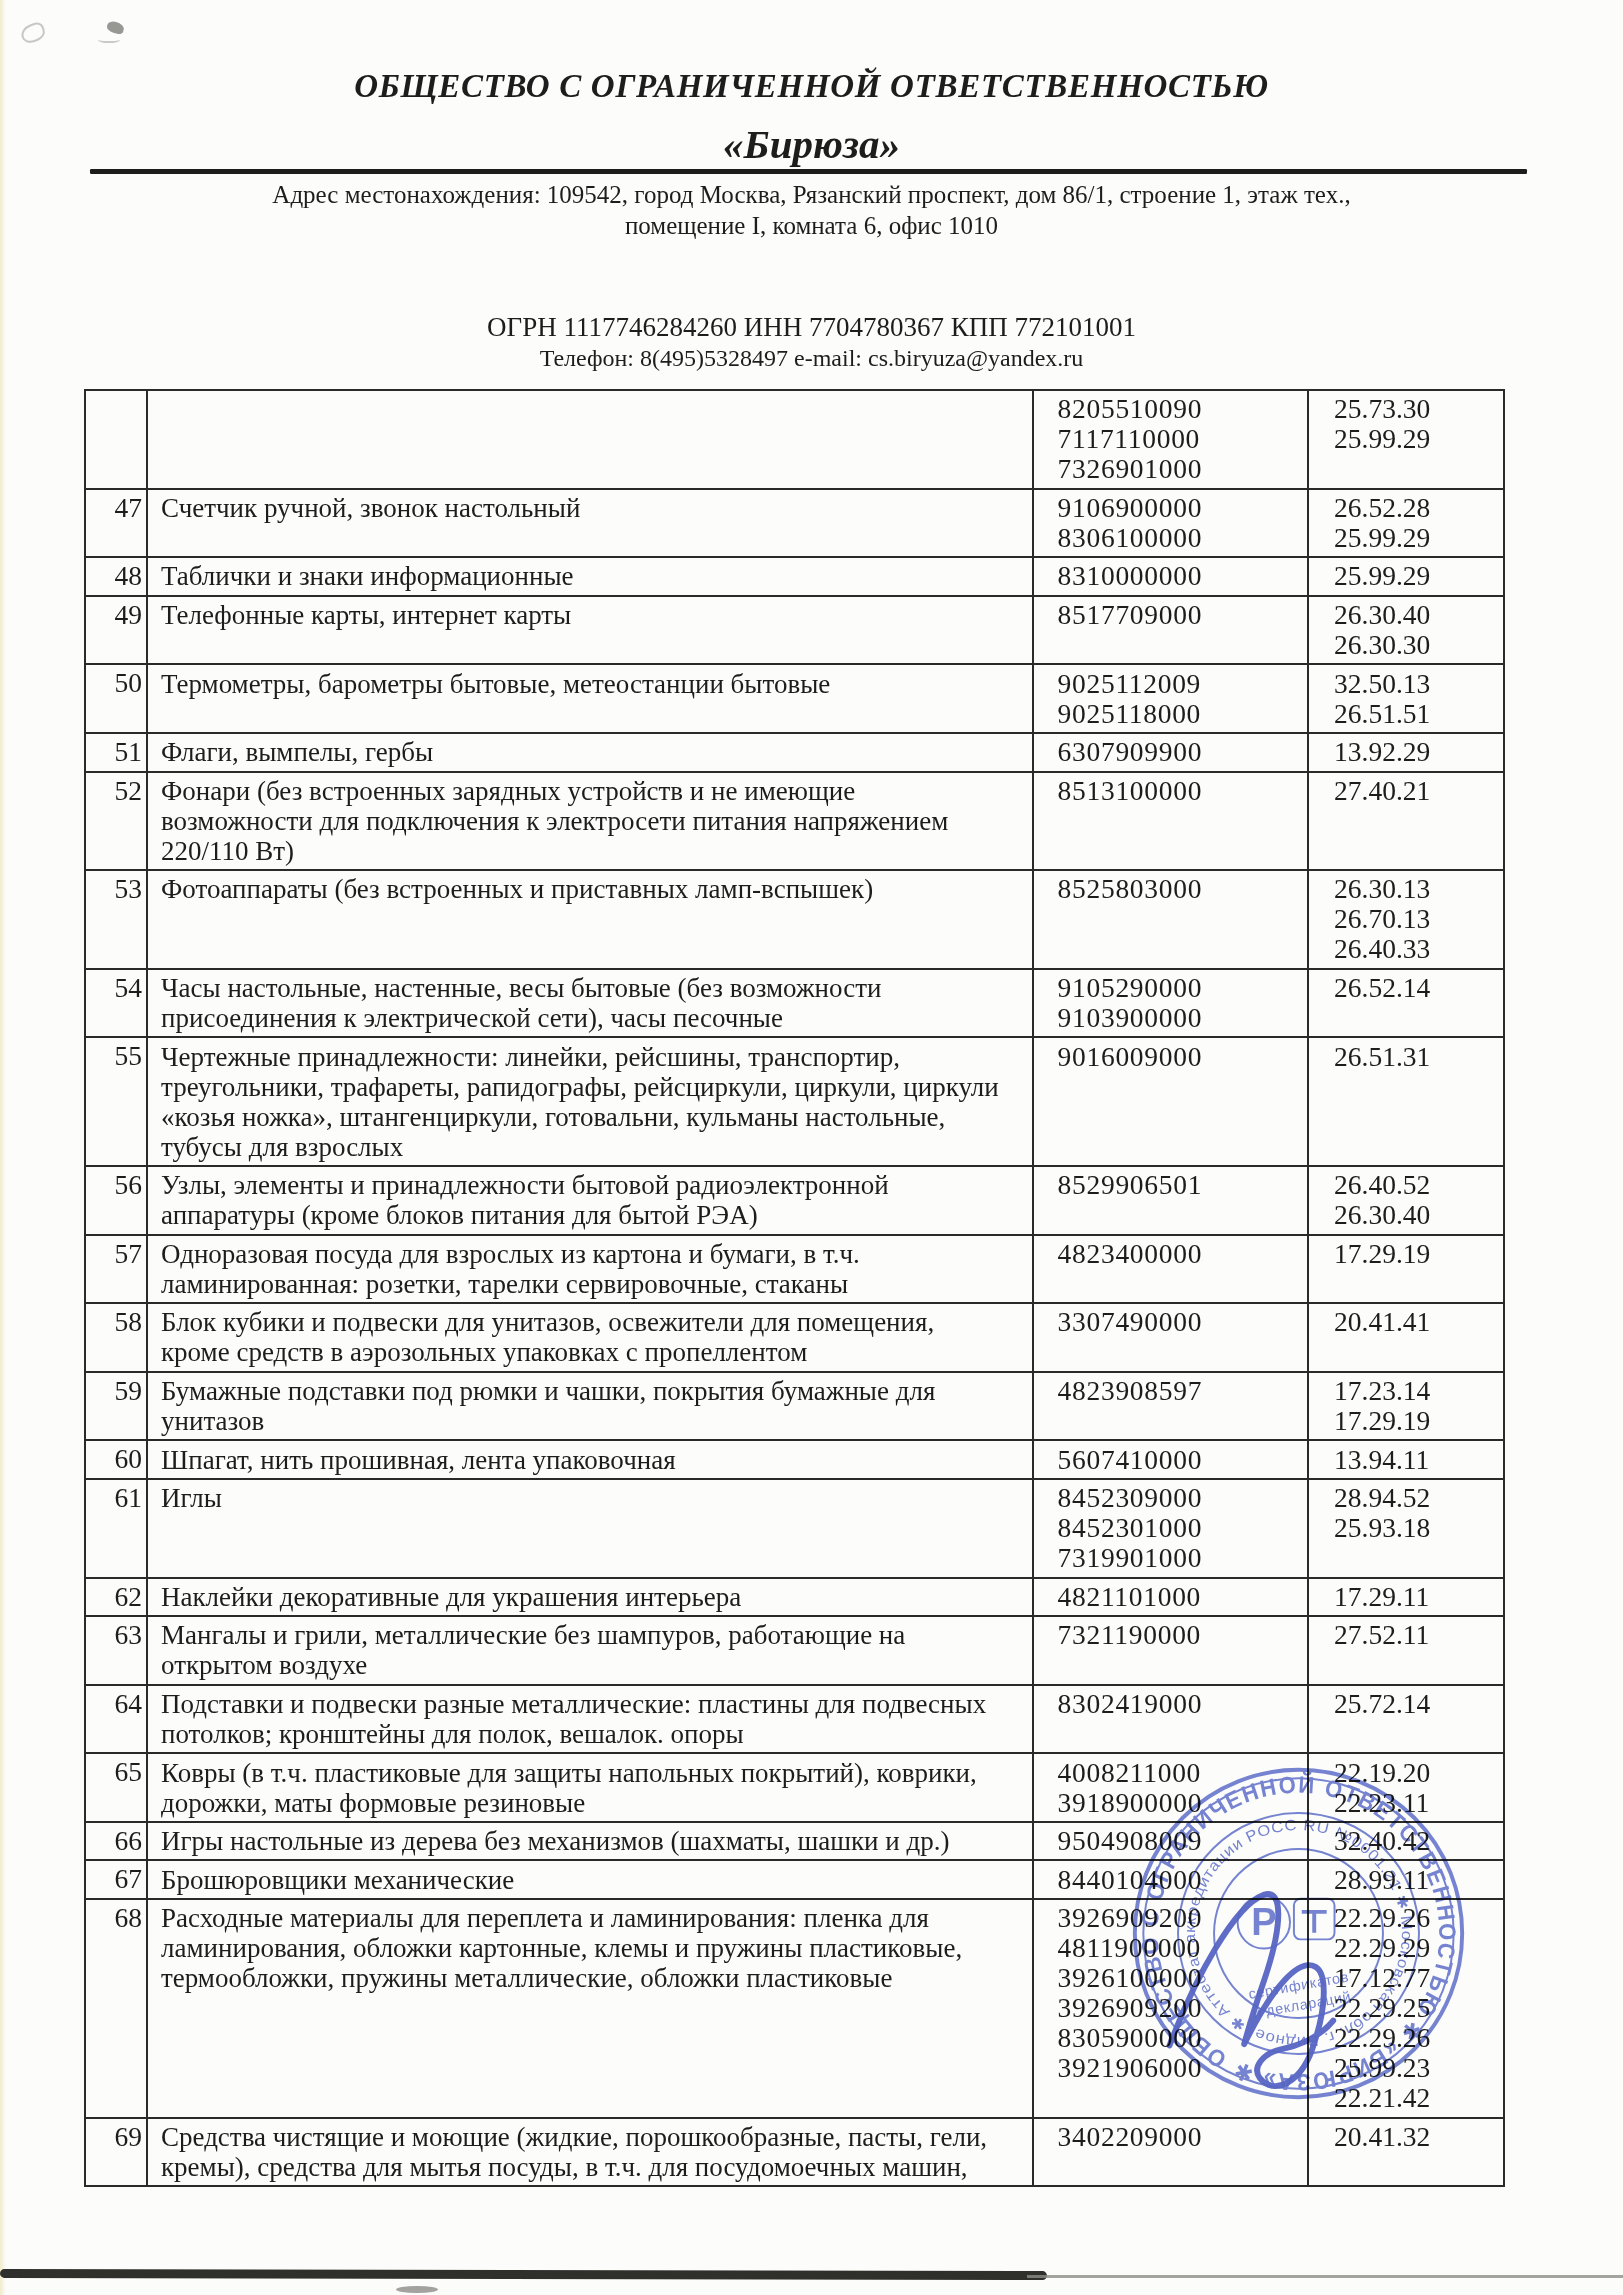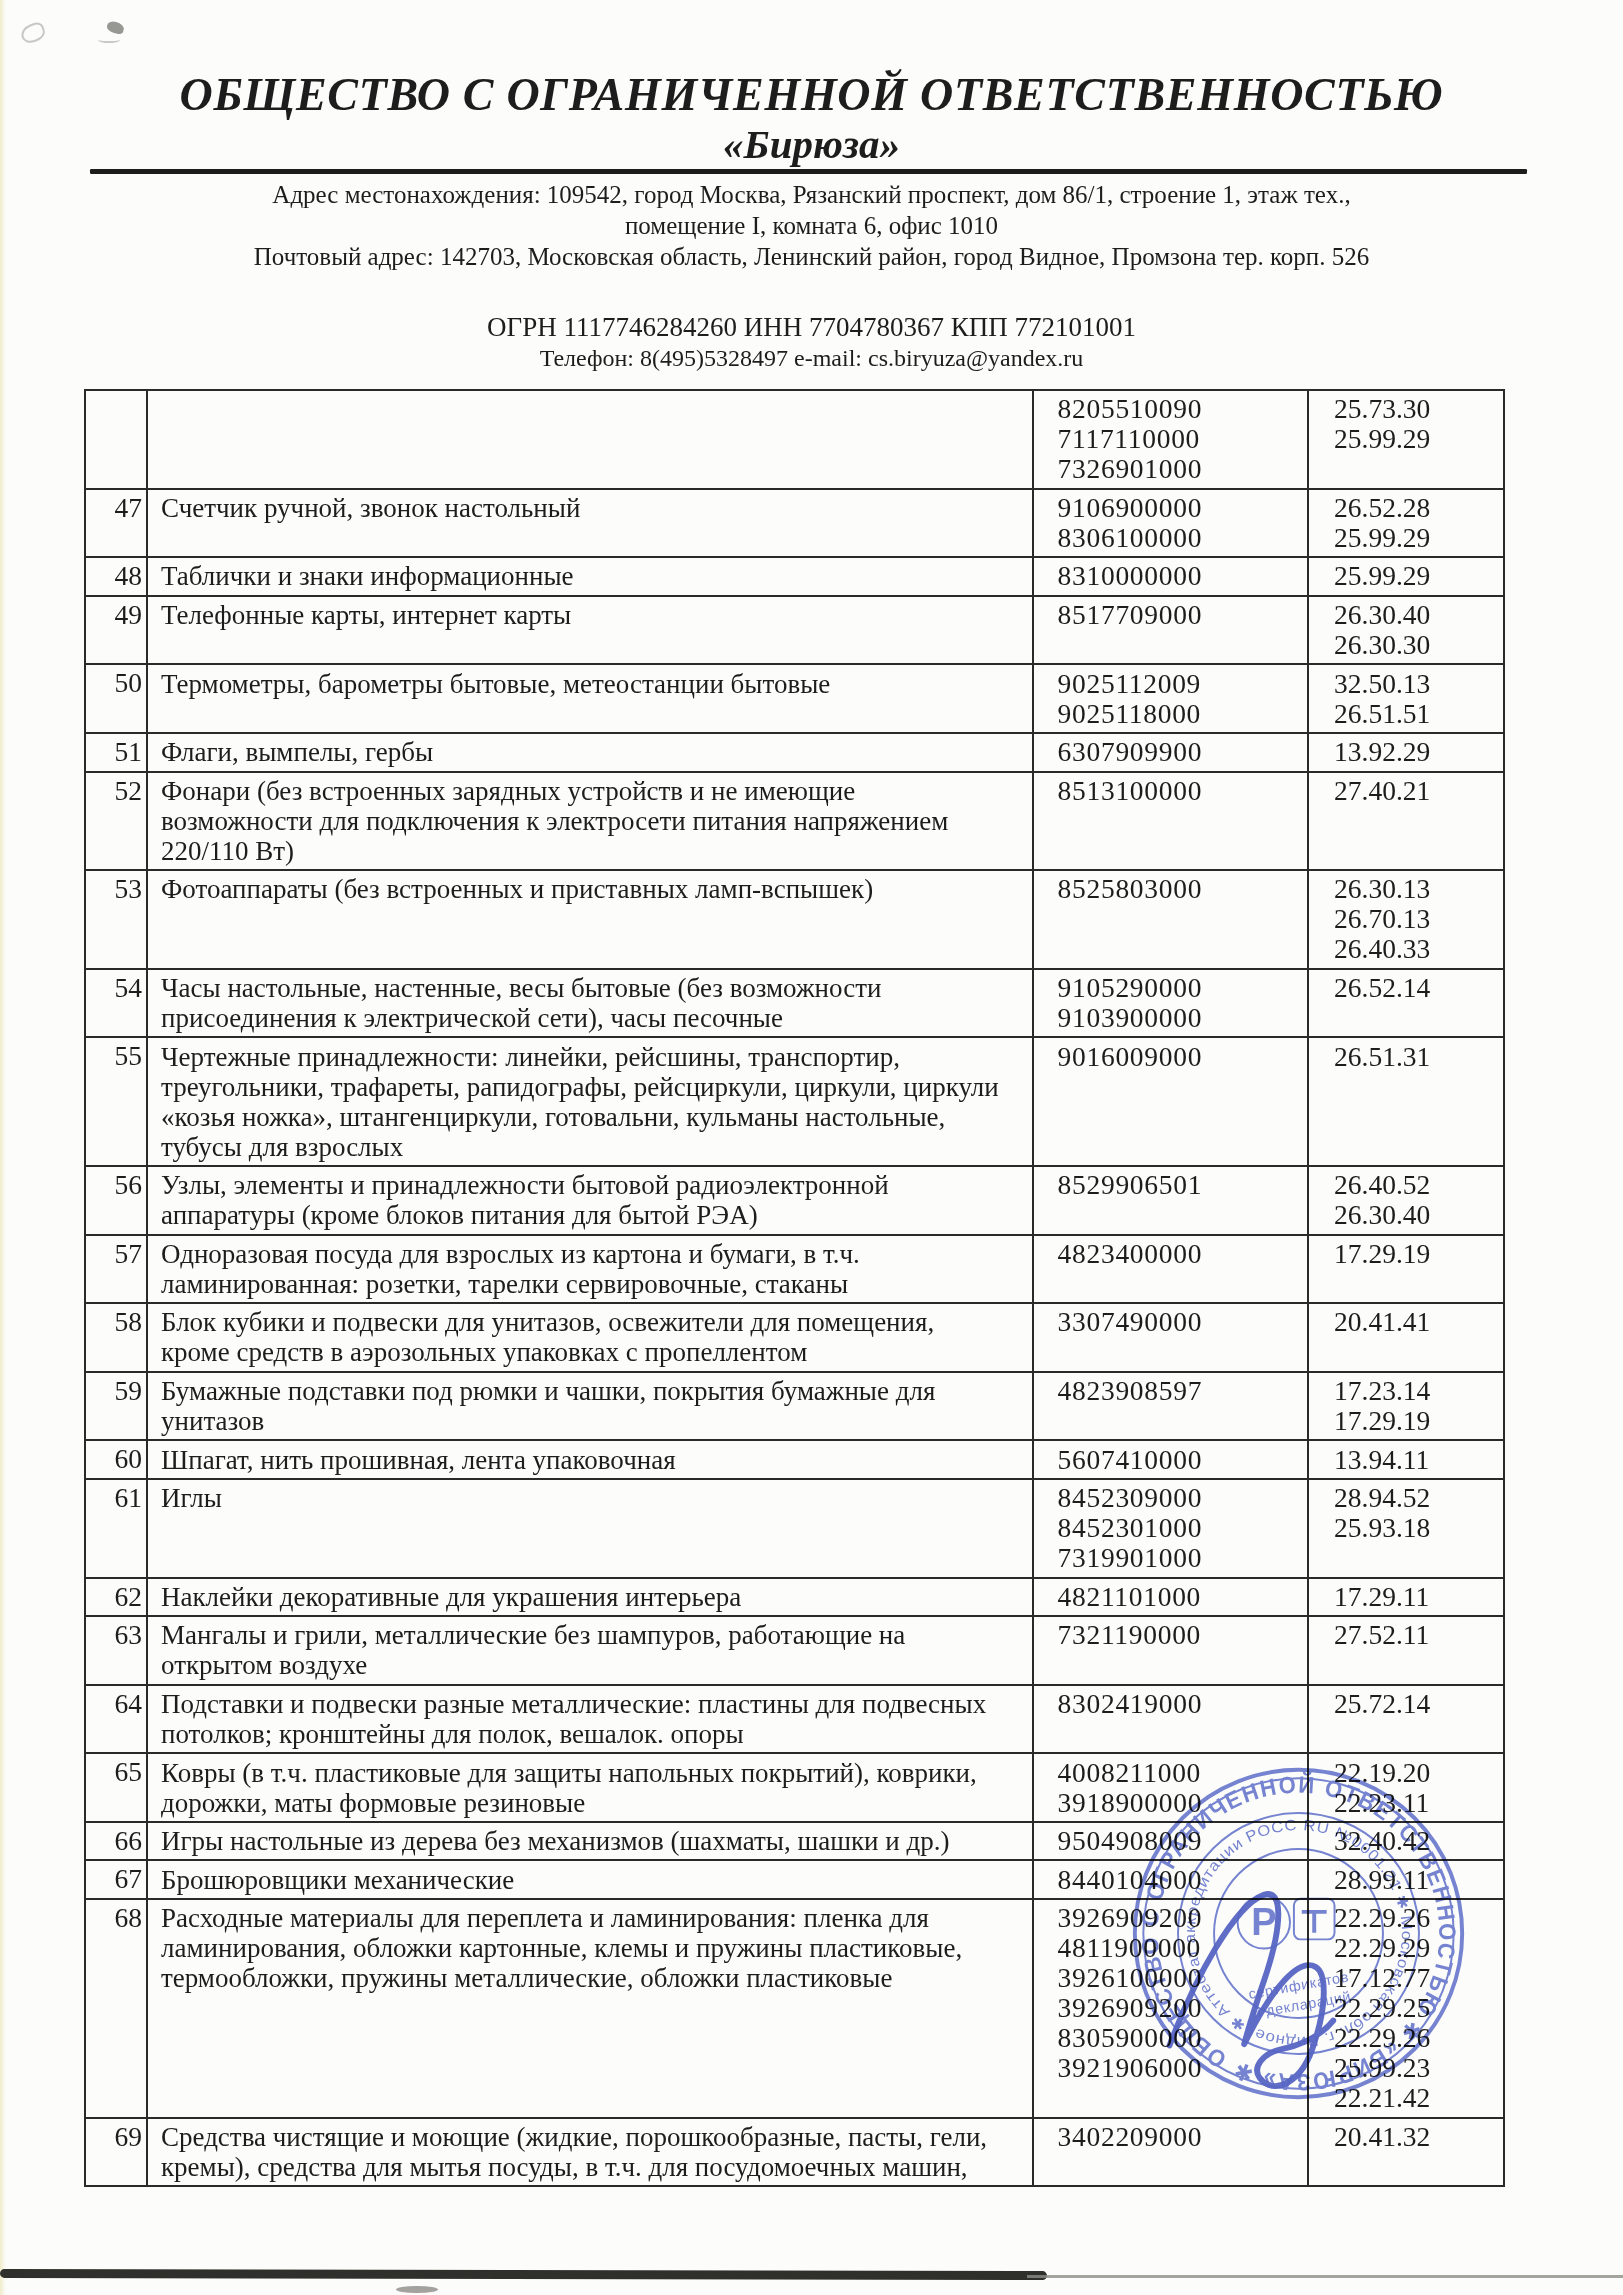--- a/index.html
+++ b/index.html
@@ -16,21 +16,21 @@
     background:var(--paper);
     font-family:"Liberation Serif","DejaVu Serif",serif;
     color:var(--ink);
     overflow:hidden;
   }
   
   .letterhead{position:absolute;left:0;top:0;width:100%;}
   .org-type{
     position:absolute;top:68px;left:0;width:100%;
     text-align:center;font-weight:bold;font-style:italic;
-    font-size:46px;letter-spacing:0.7px;white-space:nowrap;
+    font-size:33px;letter-spacing:0.7px;white-space:nowrap;
   }
   .org-name{
     position:absolute;top:120px;left:0;width:100%;
     text-align:center;font-weight:bold;font-style:italic;font-size:41px;
   }
   .header-rule{
     position:absolute;top:169px;left:90px;width:1437px;height:5.2px;
     background:var(--ink);border-radius:1.3px;
   }
   .addr-block{
@@ -109,21 +109,20 @@
   <div class="streak-light"></div>
   <div class="blob-bottom"></div>
 
   <div class="letterhead">
     <div class="org-type">ОБЩЕСТВО С ОГРАНИЧЕННОЙ ОТВЕТСТВЕННОСТЬЮ</div>
     <div class="org-name">«Бирюза»</div>
     <div class="header-rule"></div>
     <div class="addr-block">
       <div>Адрес местонахождения: 109542, город Москва, Рязанский проспект, дом 86/1, строение 1, этаж тех.,</div>
       <div>помещение I, комната 6, офис 1010</div>
-      <div>Почтовый адрес: 142703, Московская область, Ленинский район, город Видное, Промзона тер. корп. 526</div>
     </div>
     <div class="reg-line">ОГРН 1117746284260 ИНН 7704780367 КПП 772101001</div>
     <div class="contact-line">Телефон: 8(495)5328497 e-mail: cs.biryuza@yandex.ru</div>
   </div>
 
   <table class="doc-table">
     <colgroup>
       <col style="width:62px">
         <col style="width:886px">
         <col style="width:275px">

